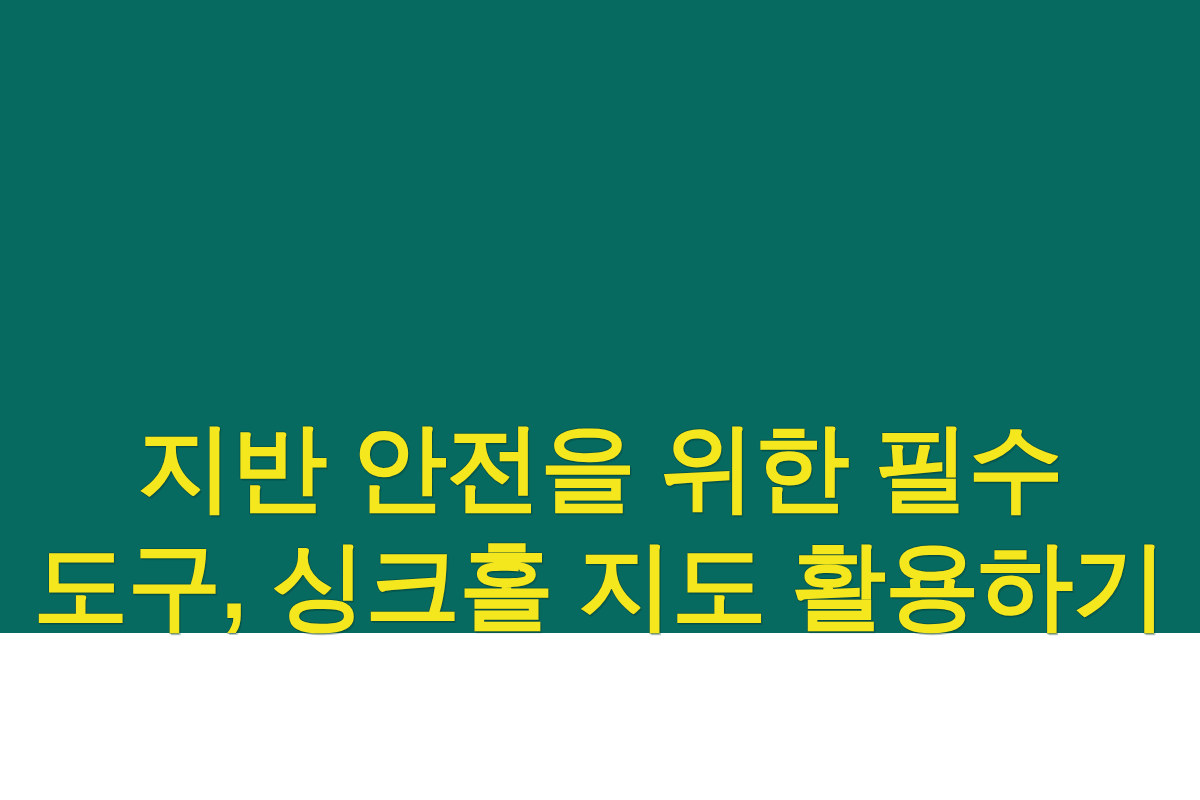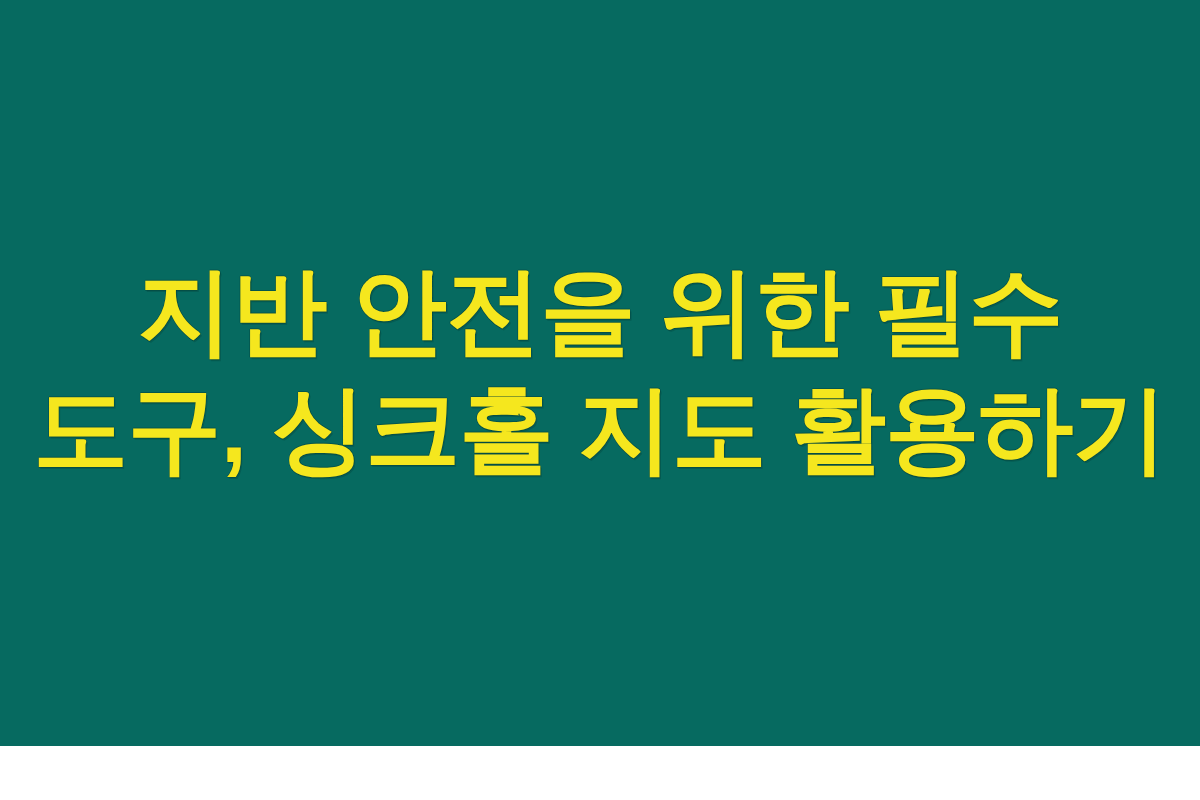--- a/index.html
+++ b/index.html
@@ -12,26 +12,26 @@
     width: 1200px;
     height: 800px;
     overflow: hidden;
     font-family: "Liberation Sans", "DejaVu Sans", sans-serif;
   }
 
   
   .canvas {
     position: relative;
     width: 1200px;
-    height: 746px;
+    height: 633px;
     box-sizing: border-box;
     display: flex;
     flex-direction: column;
     align-items: center;
-    justify-content: center;
+    justify-content: flex-end;
     background: #066A60;
     user-select: none;
   }
 
   
   .headline {
     position: relative;
     width: 1200px;
     display: flex;
     flex-direction: column;

